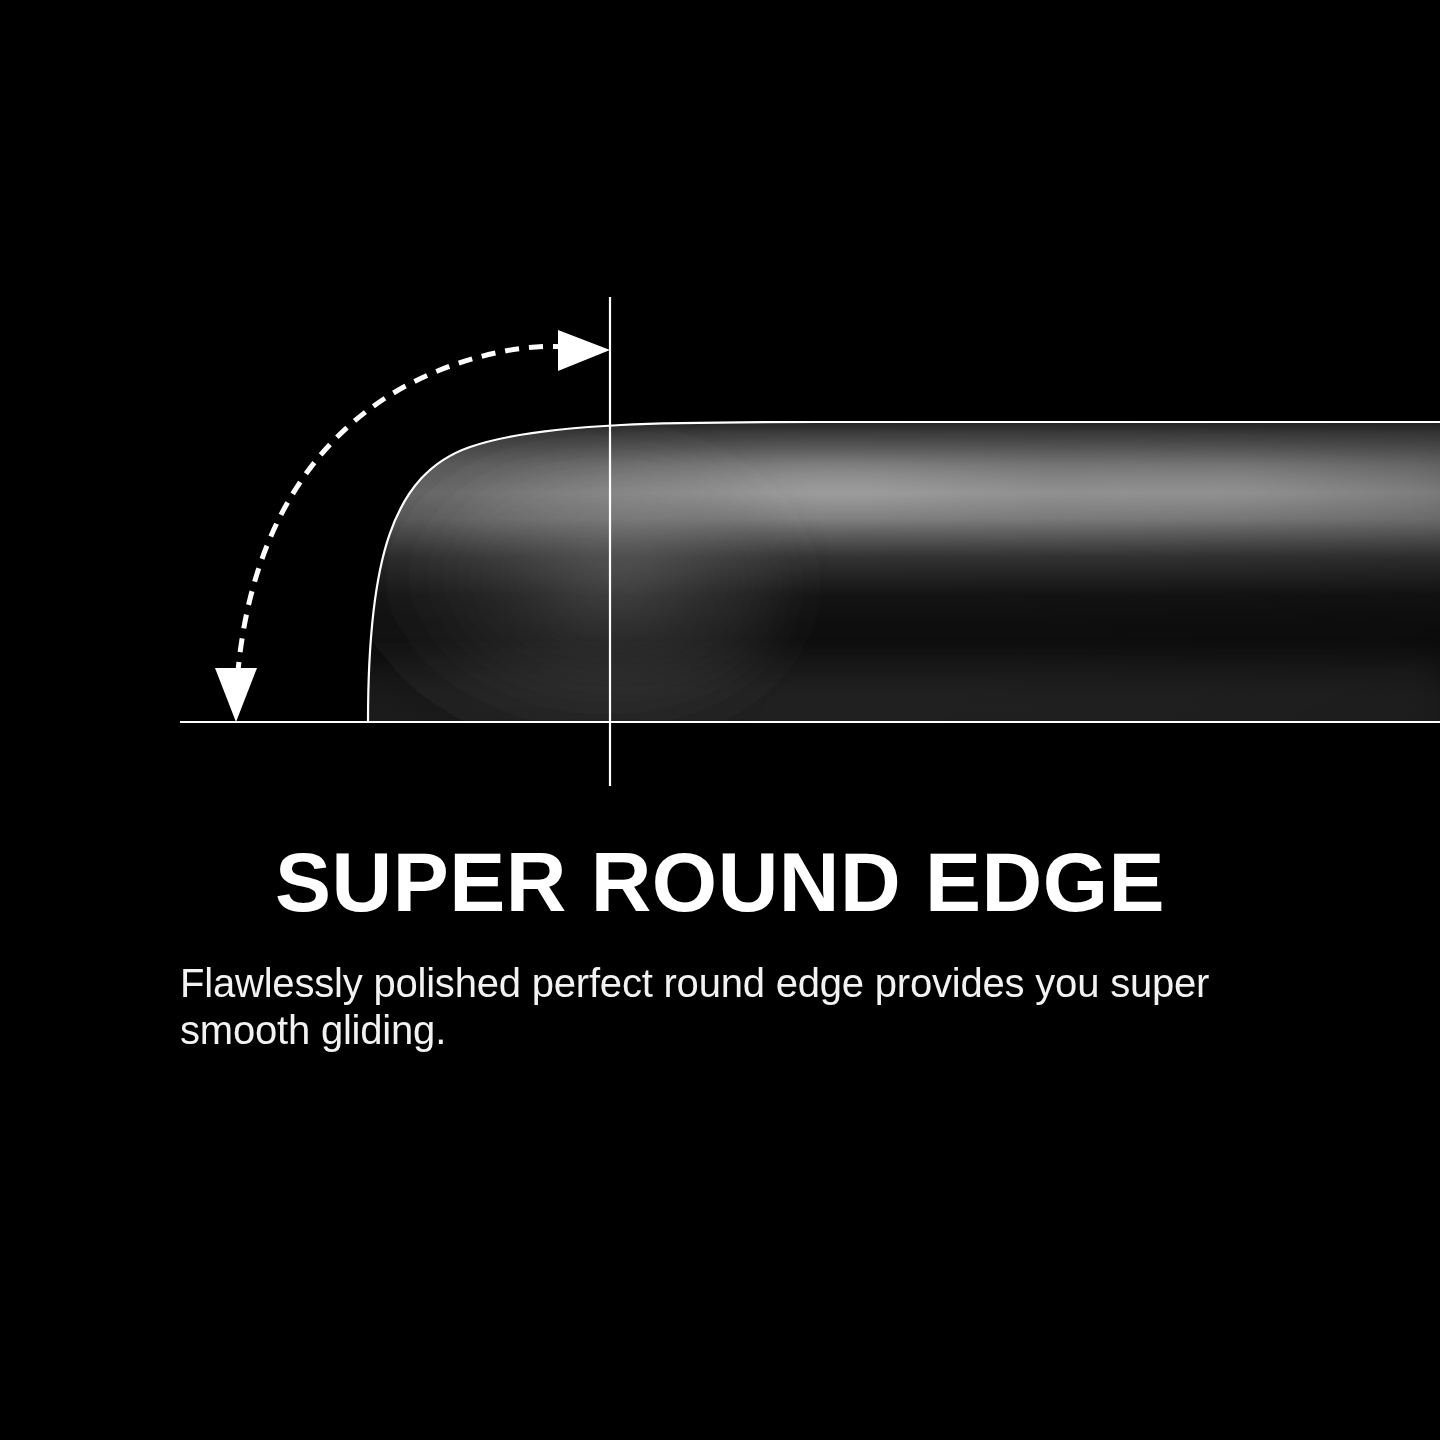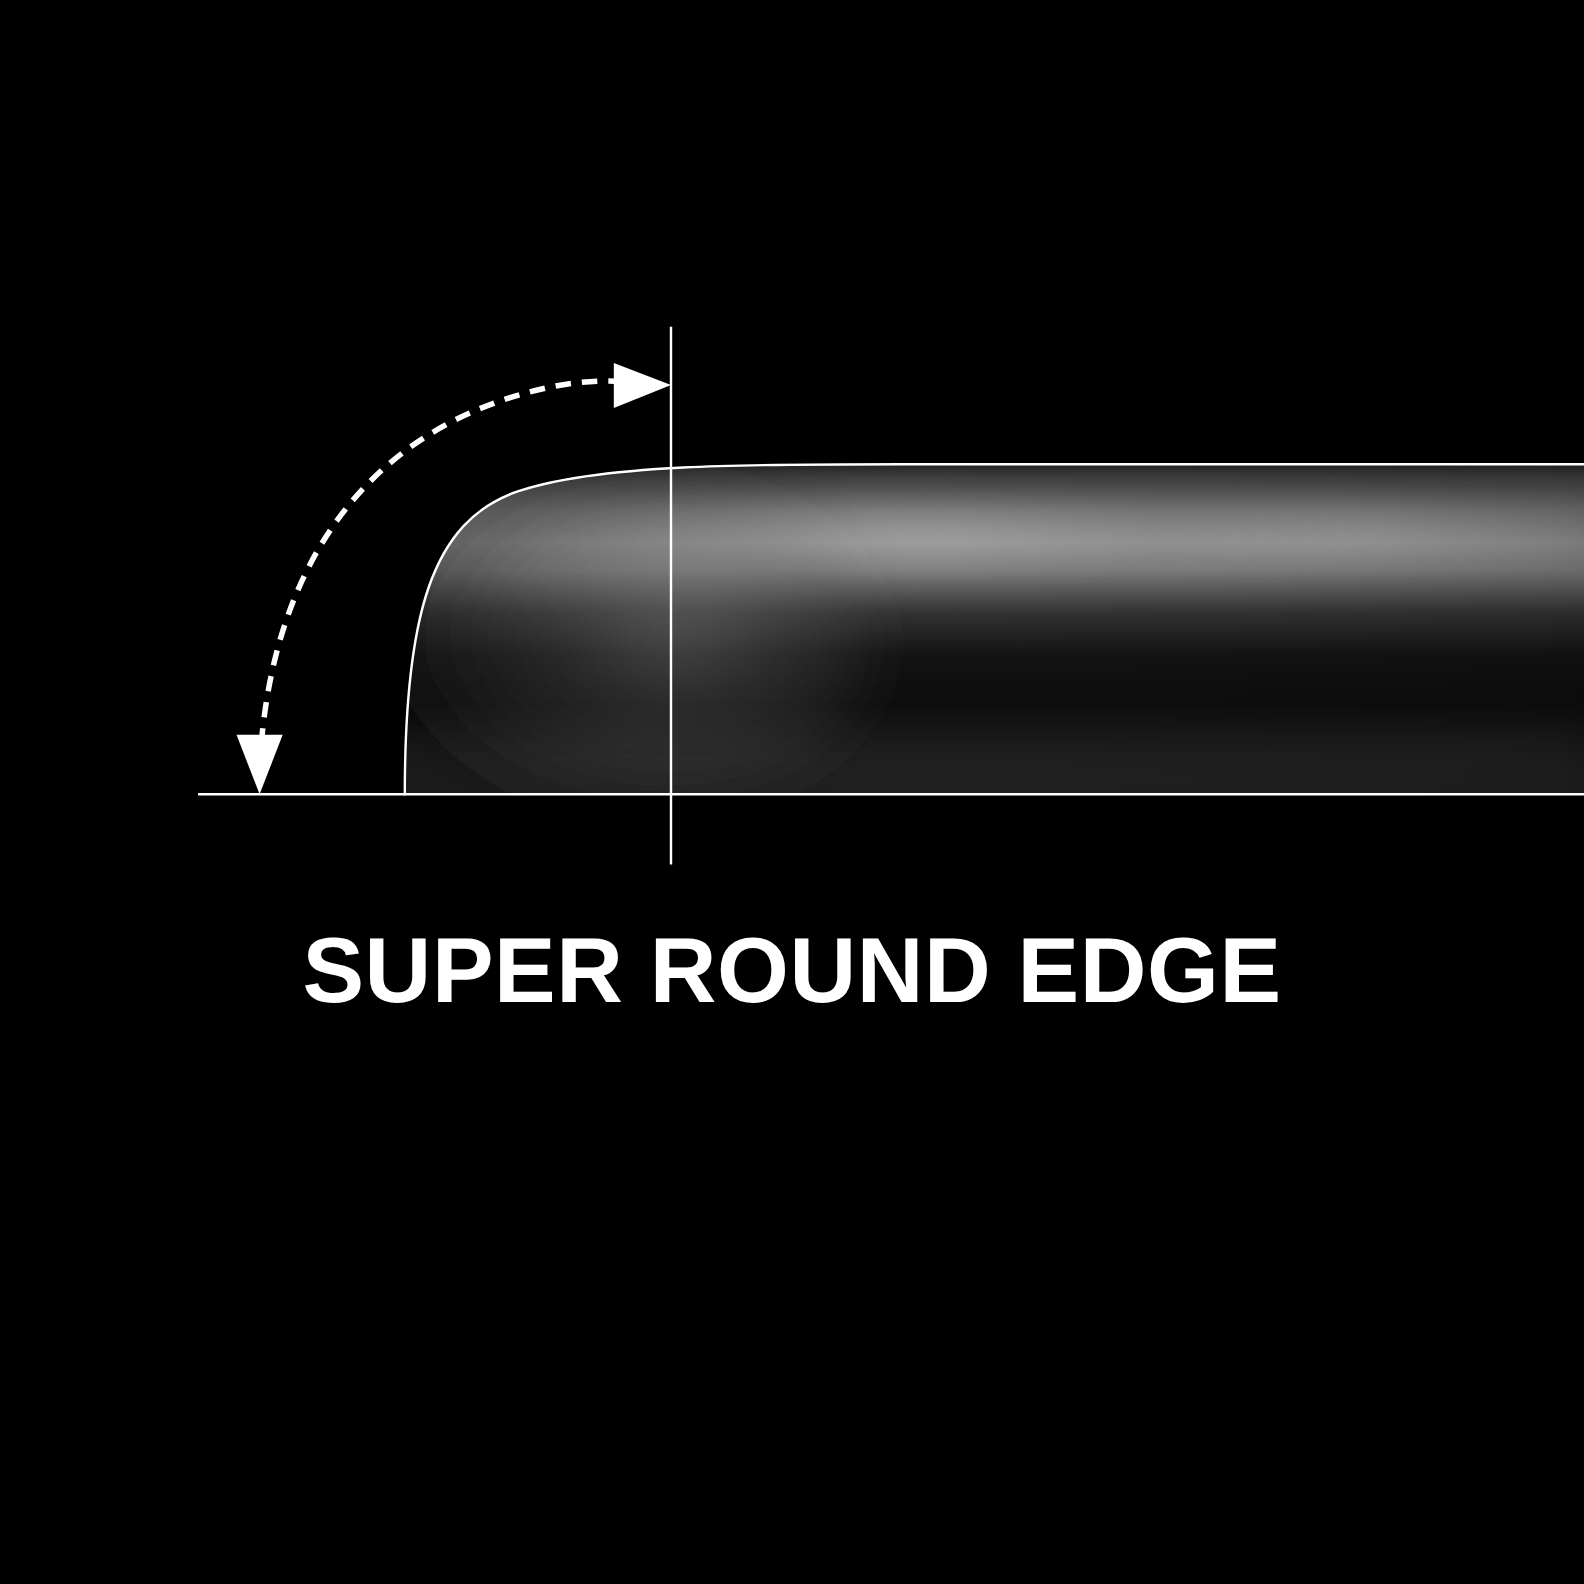--- a/index.html
+++ b/index.html
@@ -156,15 +156,16 @@
              C 244 520, 330 388, 500 352
              C 528 346, 562 344, 592 350" fill="none" stroke="#ffffff" stroke-width="5" stroke-dasharray="14 10" stroke-linecap="butt"></path>
 
     <polygon points="610,350 558,330 558,371" fill="#ffffff"></polygon>
 
     <polygon points="236,722 215,668 257,668" fill="#ffffff"></polygon>
   </svg>
 
   <div id="copy">
     <h1 id="headline">SUPER ROUND EDGE</h1>
+    <p id="subcopy">Flawlessly polished perfect round edge provides you super smooth gliding.</p>
   </div>
 
 </div>
 
 </body></html>

